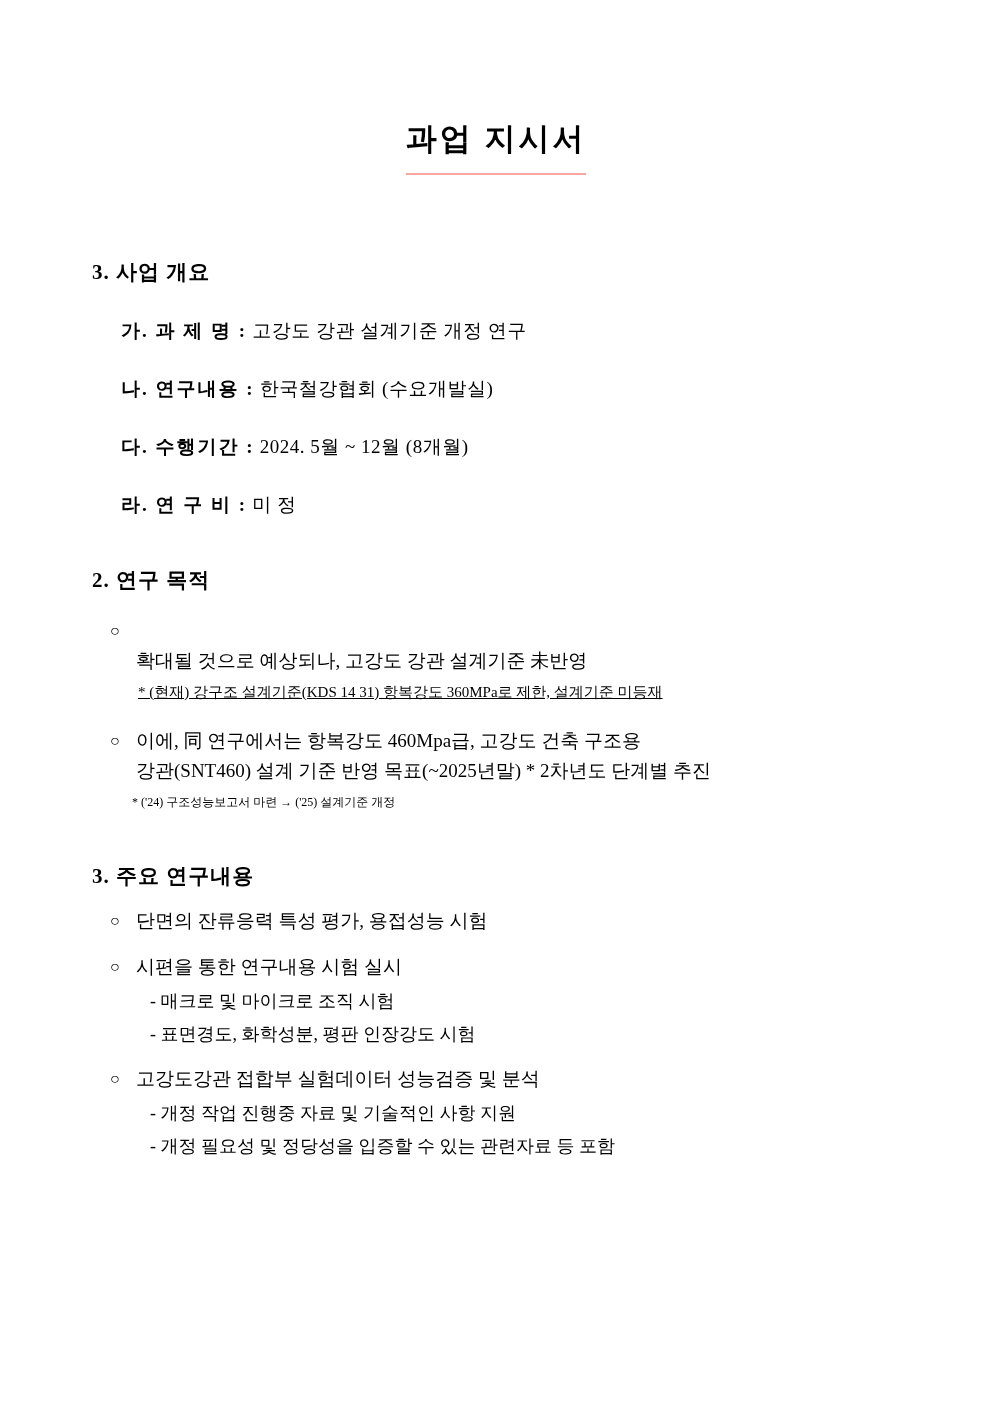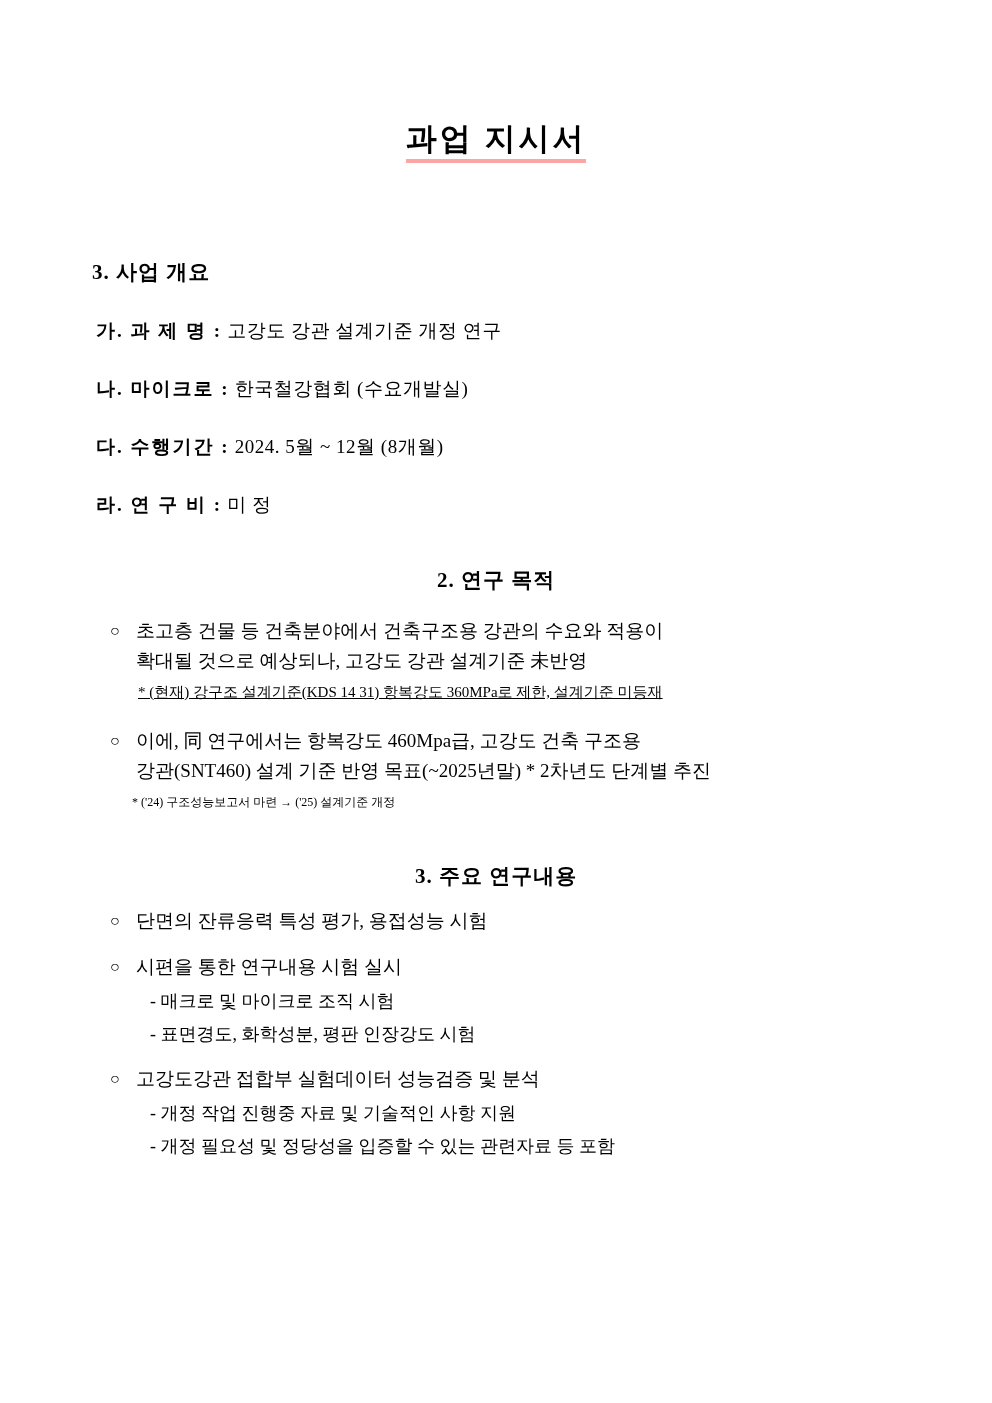--- a/index.html
+++ b/index.html
@@ -23,40 +23,40 @@
   }
   .doc-title {
     text-align: center;
     font-size: 31px;
     font-weight: bold;
     letter-spacing: 3px;
     margin-top: 118px;
     margin-bottom: 0;
   }
   .doc-title span {
-    border-bottom: 4px solid #fca5a5;
-    padding-bottom: 3px;
+    border-bottom: 2px solid #fca5a5;
+    padding-bottom: 17px;
   }
 
   .section {
     margin-top: 0;
   }
   .sec-head {
     font-size: 21px;
     font-weight: bold;
     letter-spacing: 1px;
   }
   .sec1-head { margin-top: 98px; }
-  .sec2-head { margin-top: 48px; text-align: center; }
-  .sec3-head { margin-top: 48px; text-align: center; }
+  .sec2-head { margin-top: 48px; }
+  .sec3-head { margin-top: 48px; }
 
   .sub-item {
     font-size: 19px;
     margin-top: 32px;
-    margin-left: 4px;
+    margin-left: 29px;
     letter-spacing: 0.5px;
   }
   .sub-label {
     font-weight: bold;
     letter-spacing: 2px;
   }
   .sub-value {
     font-weight: normal;
   }
 
@@ -107,42 +107,42 @@
 
   <div class="section">
     <div class="sec-head sec1-head">3. 사업 개요</div>
 
     <div class="sub-item">
       <span class="sub-label">가. 과 제 명 :</span>
       <span class="sub-value">고강도 강관 설계기준 개정 연구</span>
     </div>
 
     <div class="sub-item">
-      <span class="sub-label">나. 마이크로 :</span>
+      <span class="sub-label">나. 연구내용 :</span>
       <span class="sub-value">한국철강협회 (수요개발실)</span>
     </div>
 
     <div class="sub-item">
       <span class="sub-label">다. 수행기간 :</span>
       <span class="sub-value">2024. 5월 ~ 12월 (8개월)</span>
     </div>
 
     <div class="sub-item">
       <span class="sub-label">라. 연 구 비 :</span>
       <span class="sub-value">미   정</span>
     </div>
   </div>
 
   <div class="section">
     <div class="sec-head sec2-head">2. 연구 목적</div>
 
     <div class="bullet-row">
       <div class="bullet-mark">○</div>
       <div class="bullet-body">
-        <span>초고층 건물 등 건축분야에서 건축구조용 강관의 수요와 적용이</span><br>
+        <br>
         <span>확대될 것으로 예상되나, </span><span class="b">고강도 강관 설계기준 未반영</span>
       </div>
     </div>
     <div class="note">* (현재) 강구조 설계기준(KDS 14 31) 항복강도 360MPa로 제한, 설계기준 미등재</div>
 
     <div class="bullet-row">
       <div class="bullet-mark">○</div>
       <div class="bullet-body">
         <span>이에, 同 연구에서는 항복강도 460Mpa급, </span><span class="b">고강도 건축 구조용</span><br>
         <span class="b">강관(SNT460) 설계 기준 반영</span><span> 목표(~2025년말) * 2차년도 단계별 추진</span>

